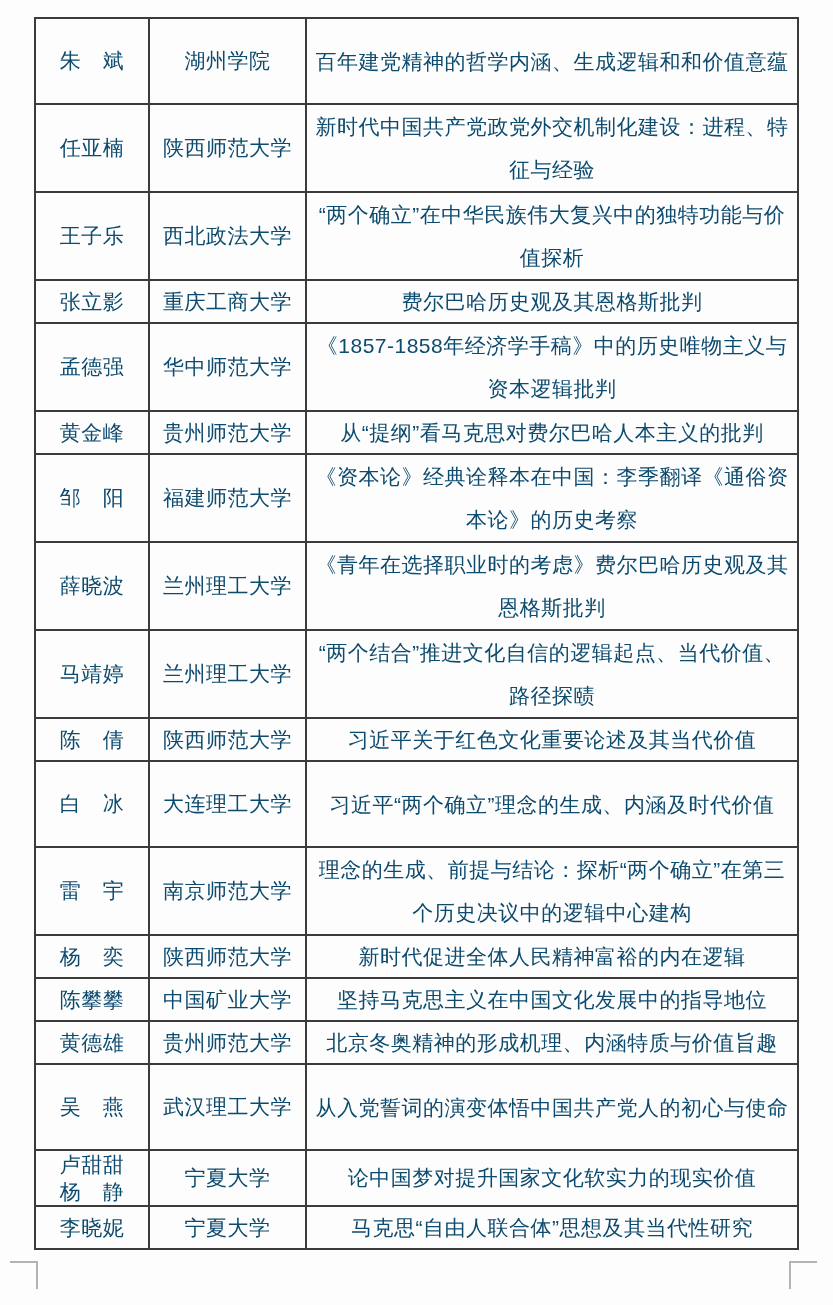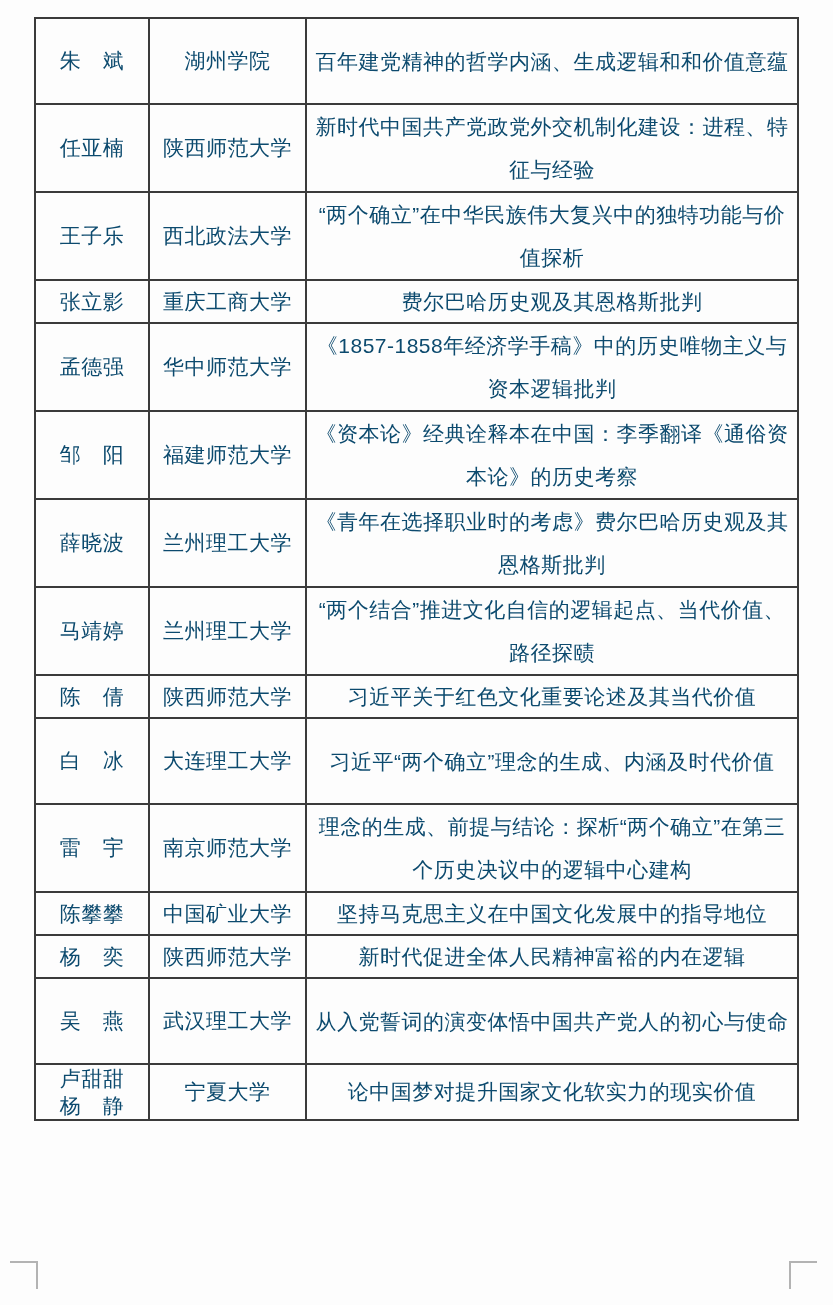--- a/index.html
+++ b/index.html
@@ -94,20 +94,25 @@
         <tr class="row-short">
           <td class="col-name">张立影</td>
           <td class="col-university">重庆工商大学</td>
           <td class="col-title">费尔巴哈历史观及其恩格斯批判</td>
         </tr>
         <tr class="row-tall">
           <td class="col-name">孟德强</td>
           <td class="col-university">华中师范大学</td>
           <td class="col-title">《1857-1858年经济学手稿》中的历史唯物主义与资本逻辑批判</td>
         </tr>
+        <tr class="row-short">
+          <td class="col-name">黄金峰</td>
+          <td class="col-university">贵州师范大学</td>
+          <td class="col-title">从“提纲”看马克思对费尔巴哈人本主义的批判</td>
+        </tr>
         <tr class="row-tall">
           <td class="col-name">邹　阳</td>
           <td class="col-university">福建师范大学</td>
           <td class="col-title">《资本论》经典诠释本在中国：李季翻译《通俗资本论》的历史考察</td>
         </tr>
         <tr class="row-tall">
           <td class="col-name">薛晓波</td>
           <td class="col-university">兰州理工大学</td>
           <td class="col-title">《青年在选择职业时的考虑》费尔巴哈历史观及其恩格斯批判</td>
         </tr>
@@ -125,38 +130,48 @@
           <td class="col-name">白　冰</td>
           <td class="col-university">大连理工大学</td>
           <td class="col-title">习近平“两个确立”理念的生成、内涵及时代价值</td>
         </tr>
         <tr class="row-tall">
           <td class="col-name">雷　宇</td>
           <td class="col-university">南京师范大学</td>
           <td class="col-title">理念的生成、前提与结论：探析“两个确立”在第三个历史决议中的逻辑中心建构</td>
         </tr>
         <tr class="row-short">
+          <td class="col-name">杨　奕</td>
+          <td class="col-university">陕西师范大学</td>
+          <td class="col-title">新时代促进全体人民精神富裕的内在逻辑</td>
+        </tr>
+        <tr class="row-short">
           <td class="col-name">陈攀攀</td>
           <td class="col-university">中国矿业大学</td>
           <td class="col-title">坚持马克思主义在中国文化发展中的指导地位</td>
         </tr>
         <tr class="row-short">
-          <td class="col-name">杨　奕</td>
-          <td class="col-university">陕西师范大学</td>
-          <td class="col-title">新时代促进全体人民精神富裕的内在逻辑</td>
+          <td class="col-name">黄德雄</td>
+          <td class="col-university">贵州师范大学</td>
+          <td class="col-title">北京冬奥精神的形成机理、内涵特质与价值旨趣</td>
         </tr>
         <tr class="row-tall">
           <td class="col-name">吴　燕</td>
           <td class="col-university">武汉理工大学</td>
           <td class="col-title">从入党誓词的演变体悟中国共产党人的初心与使命</td>
         </tr>
         <tr class="row-compact">
           <td class="col-name">卢甜甜<br>杨　静</td>
           <td class="col-university">宁夏大学</td>
           <td class="col-title">论中国梦对提升国家文化软实力的现实价值</td>
         </tr>
+        <tr class="row-short">
+          <td class="col-name">李晓妮</td>
+          <td class="col-university">宁夏大学</td>
+          <td class="col-title">马克思“自由人联合体”思想及其当代性研究</td>
+        </tr>
       </tbody>
   </table>
 
   <div class="corner-mark left"></div>
   <div class="corner-mark right"></div>
 
 </div>
 
 </body></html>

